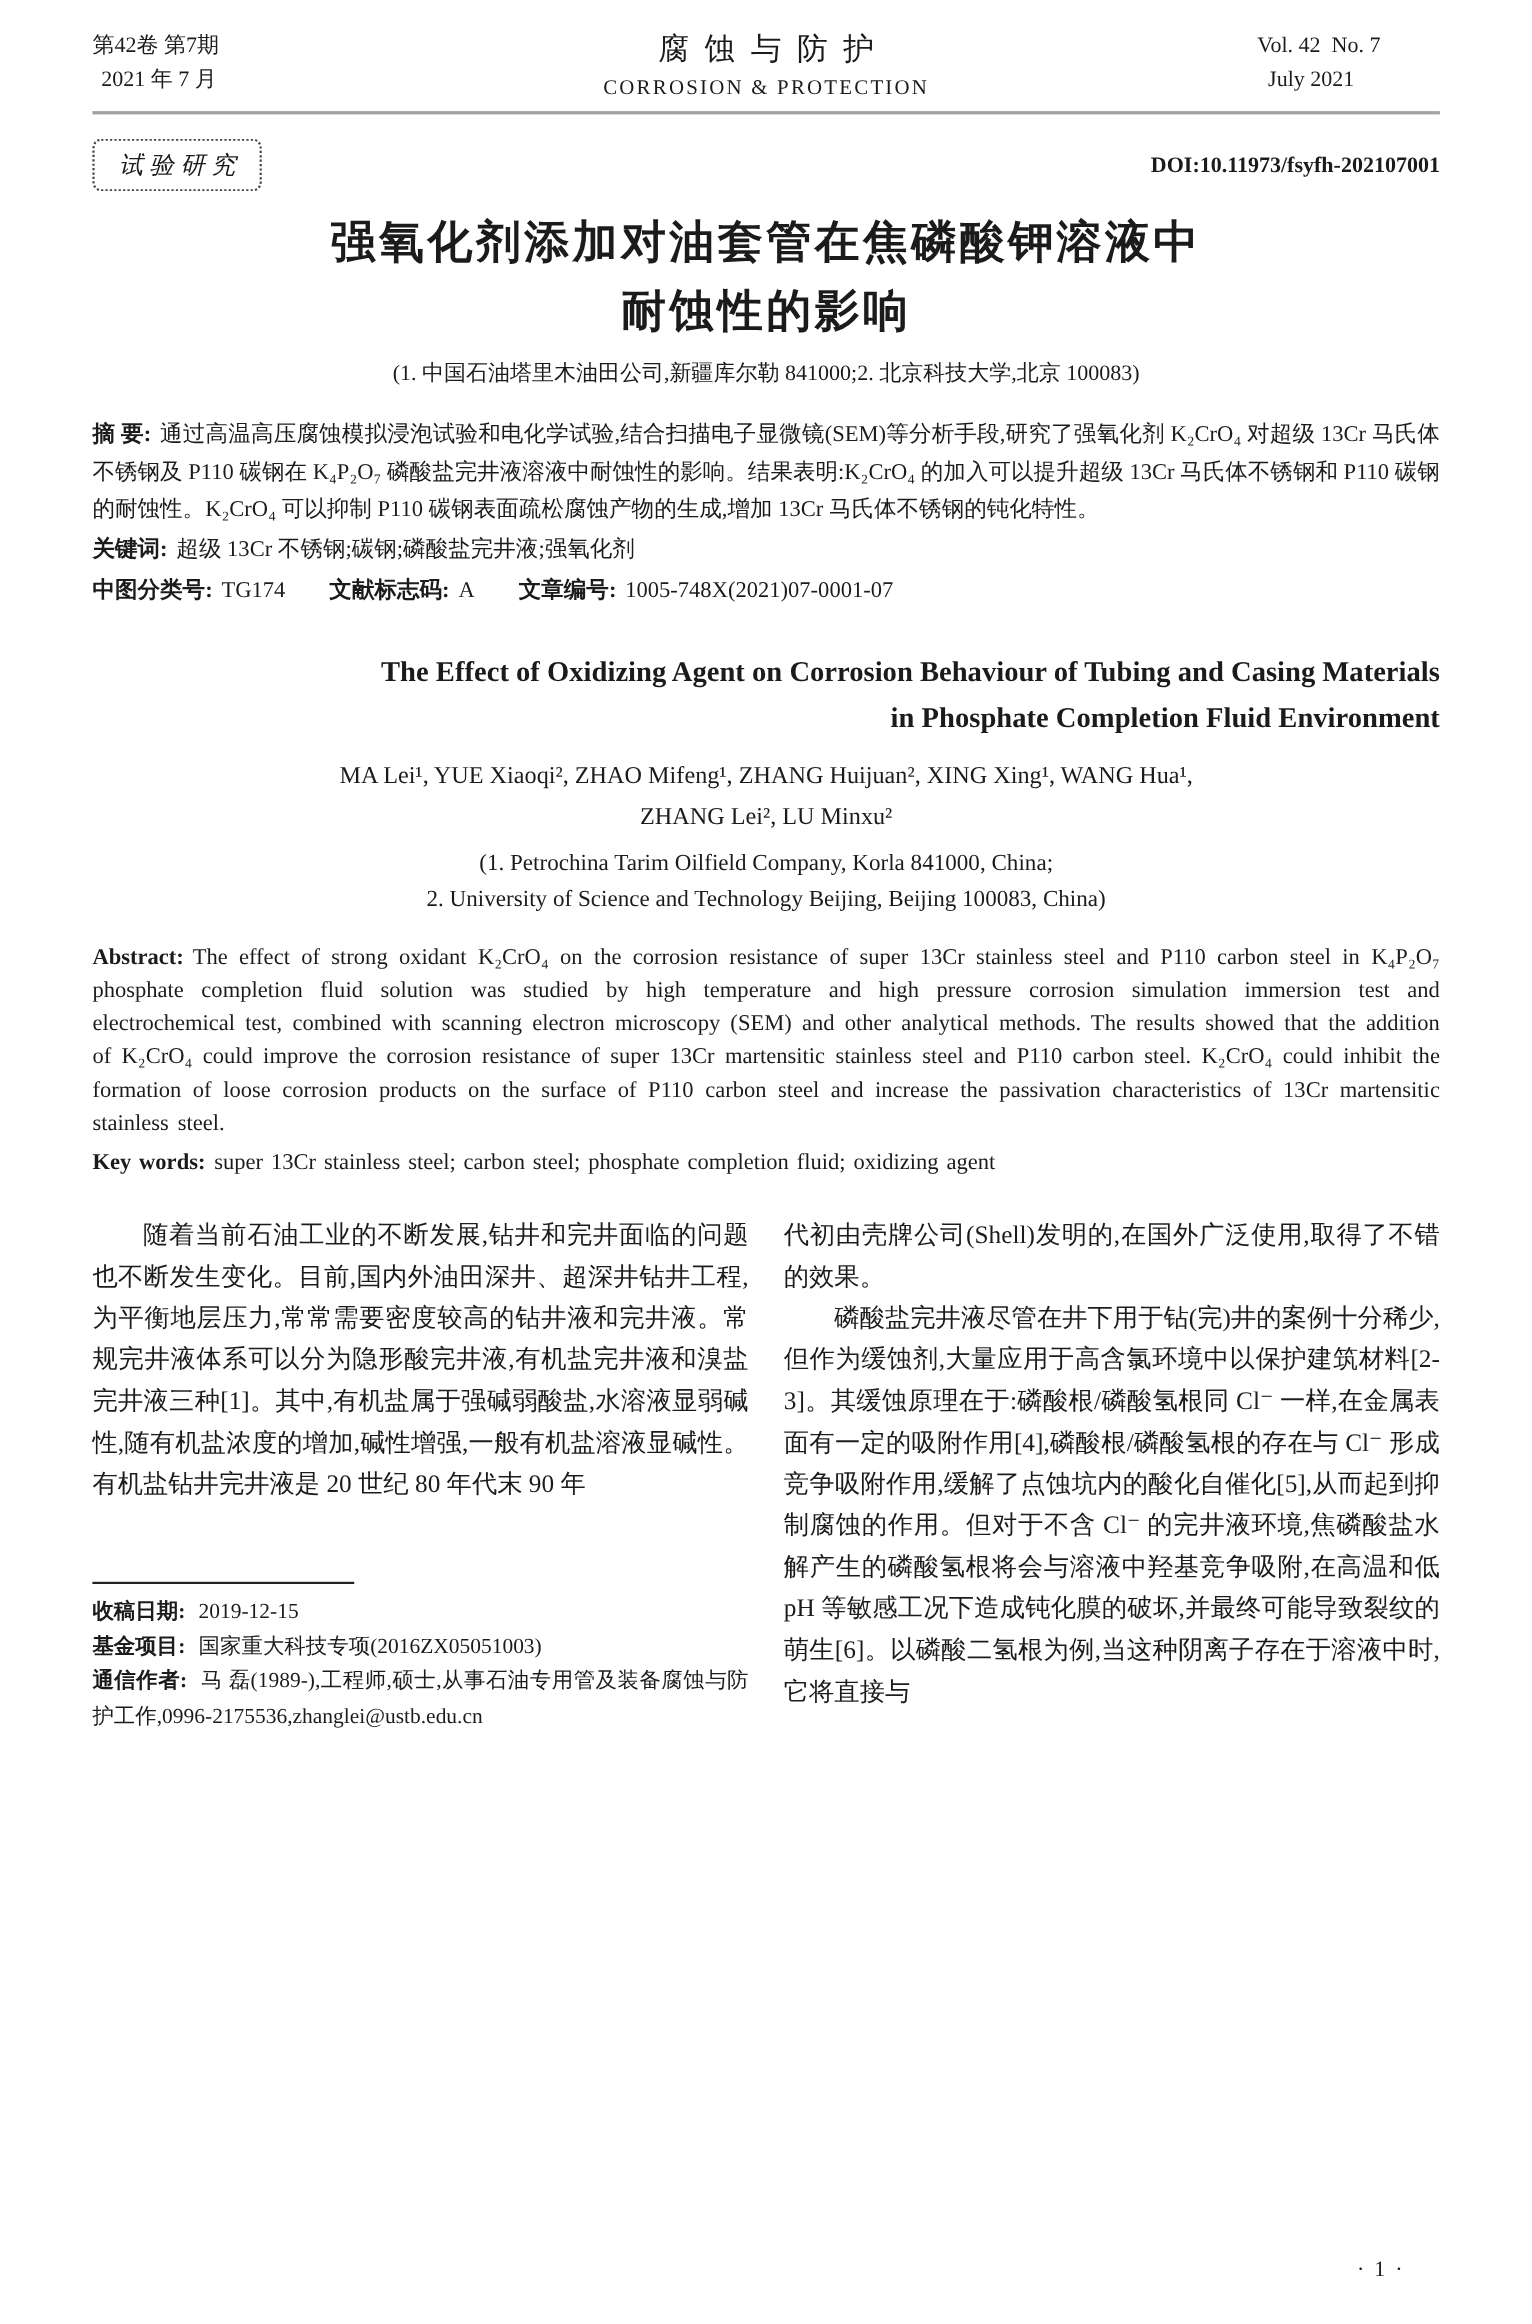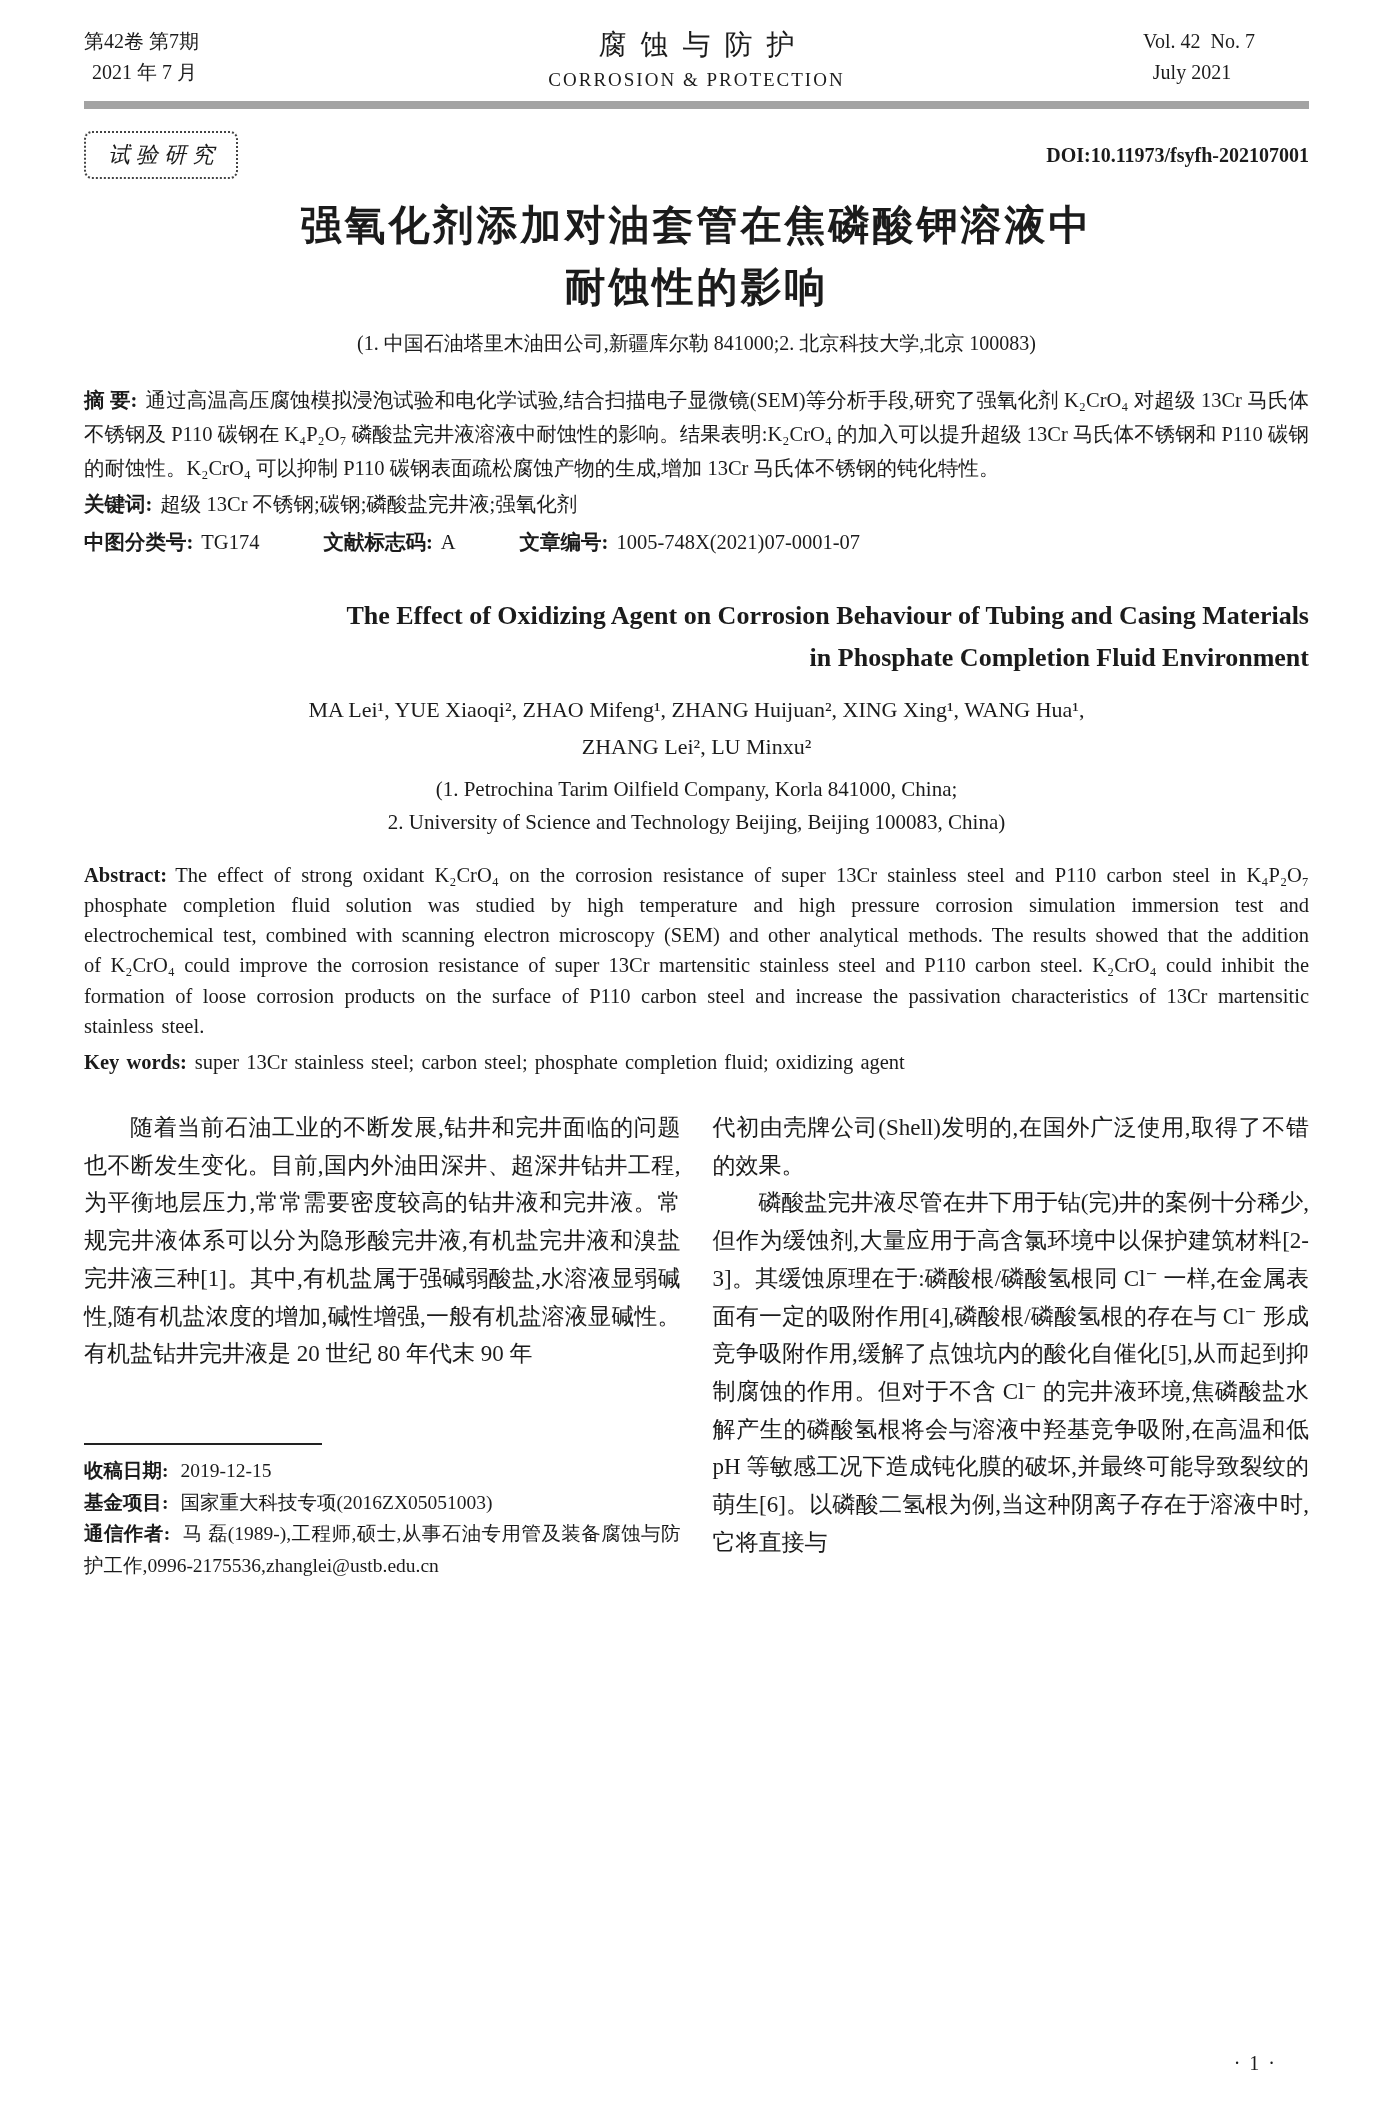--- a/index.html
+++ b/index.html
@@ -8,21 +8,21 @@
     width: 1393px; height: 2113px;
     position: relative; overflow: hidden;
     font-family: "Liberation Serif", "DejaVu Serif", serif;
     color: #1b1b1b;
   }
   .page { position: absolute; inset: 0; padding: 26px 84px 0 84px; }
 
   
   .journal-header {
     display: flex; justify-content: space-between; align-items: flex-start;
-    padding-bottom: 10px; border-bottom: 8px solid #a3a3a3;
+    padding-bottom: 10px; border-bottom: 3px solid #a3a3a3;
   }
   .jh-side { font-size: 20px; line-height: 1.55; width: 220px; }
   .jh-side.right { text-align: center; }
   .jh-side .sub { padding-left: 8px; }
   .jh-side.right .sub { padding-left: 0; padding-right: 14px; }
   .jh-center { text-align: center; flex: 1; }
   .jname-zh { font-size: 28px; letter-spacing: 14px; padding-left: 14px; }
   .jname-en { font-size: 19px; letter-spacing: 2px; margin-top: 5px; }
 
   
@@ -36,21 +36,21 @@
 
   
   .title-zh { margin-top: 16px; text-align: center; font-weight: bold; font-size: 41px; line-height: 1.5; letter-spacing: 3px; }
   .authors-zh { margin-top: 22px; text-align: center; font-size: 23px; letter-spacing: 1px; }
   .affil-zh { margin-top: 12px; text-align: center; font-size: 20px; }
 
   
   .abs-zh { margin-top: 26px; font-size: 20.5px; line-height: 1.66; text-align: justify; }
   .lbl { font-weight: bold; margin-right: 8px; }
   .kw-zh { font-size: 20.5px; line-height: 1.66; margin-top: 2px; }
-  .clc-row { display: flex; gap: 64px; font-size: 20.5px; line-height: 1.66; margin-top: 4px; }
+  .clc-row { display: flex; gap: 40px; font-size: 20.5px; line-height: 1.66; margin-top: 4px; }
   .pair { white-space: nowrap; }
 
   
   .title-en { margin-top: 36px; text-align: right; font-size: 26px; font-weight: bold; line-height: 1.6; }
   .authors-en { margin-top: 14px; text-align: center; font-size: 22px; line-height: 1.65; }
   .affil-en { margin-top: 8px; text-align: center; font-size: 21px; line-height: 1.6; }
   .abs-en { margin-top: 20px; font-size: 20.5px; line-height: 1.47; text-align: justify; word-spacing: 3px; }
   .kw-en { margin-top: 6px; font-size: 20.5px; line-height: 1.47; word-spacing: 2px; }
 
   

